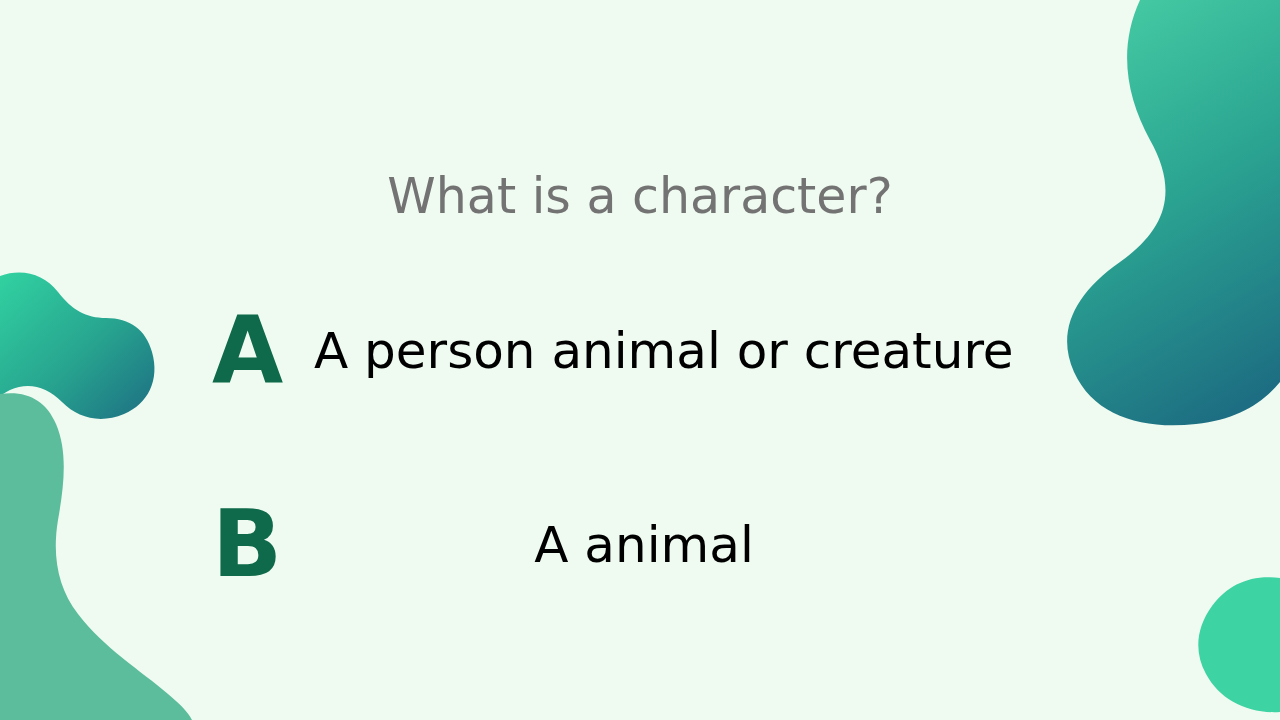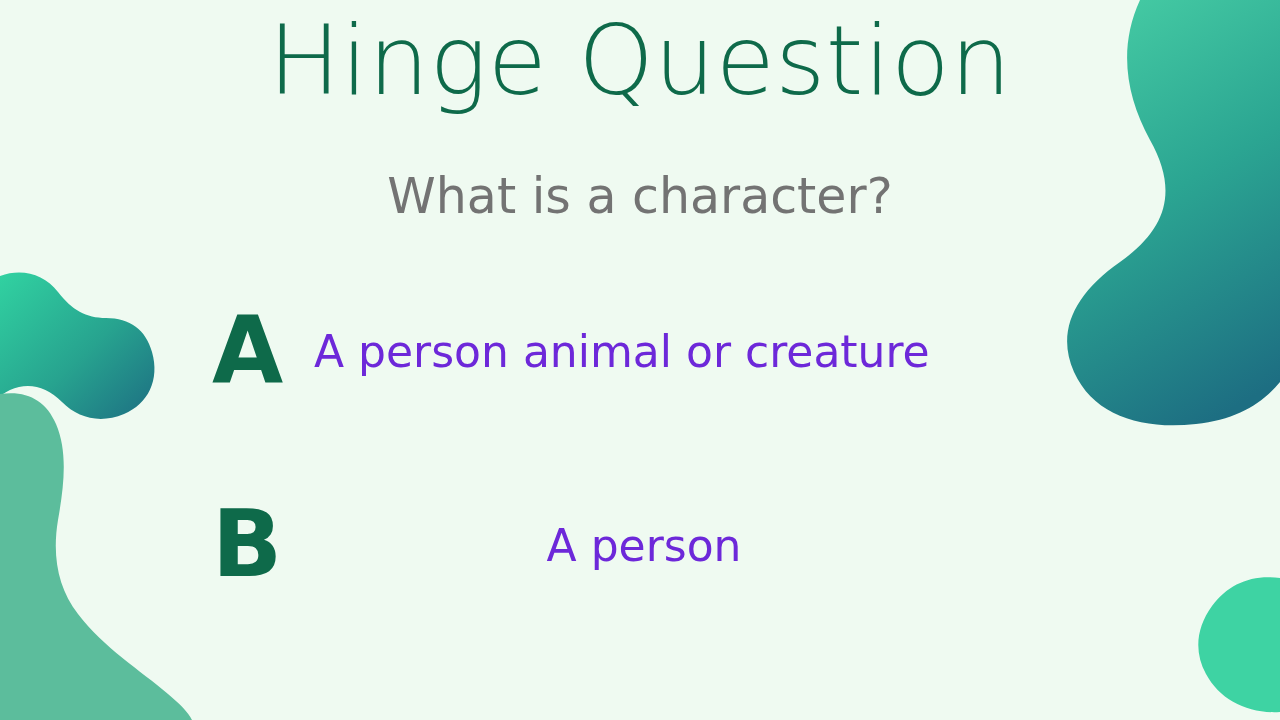--- a/index.html
+++ b/index.html
@@ -82,23 +82,23 @@
     font-weight: 700;
     font-size: 92px;
     line-height: 1;
     color: #0e6a4a;
     text-align: left;
   }
 
   .option-text {
     flex: 1 1 auto;
     font-family: "DejaVu Sans", sans-serif;
-    font-size: 44px;
+    font-size: 50px;
     font-weight: 400;
-    color: #6d28d9;
+    color: #000000;
     white-space: nowrap;
   }
 
   
   #option-text-a {
     text-align: left;
     padding-left: 6px;
     padding-right: 210px;
   }
 
@@ -147,27 +147,26 @@
              C52,556 58,588 78,614
              C104,648 140,670 168,694
              C180,704 188,712 192,720
              L0,720 Z"></path>
 
     <path fill="#3ed3a3" d="M1280,578 C1252,574 1228,584 1212,606
              C1196,628 1194,652 1206,674
              C1220,700 1248,714 1280,712 Z"></path>
   </svg>
 
-  <div id="title">Hinge Question</div>
 
   <div id="question">What is a character?</div>
 
   <div class="option-row" id="option-row-a">
     <div class="option-letter">A</div>
     <div class="option-text" id="option-text-a">A person animal or creature</div>
   </div>
 
   <div class="option-row" id="option-row-b">
     <div class="option-letter">B</div>
-    <div class="option-text" id="option-text-b">A person</div>
+    <div class="option-text" id="option-text-b">A animal</div>
   </div>
 
 </div>
 
 </body></html>

